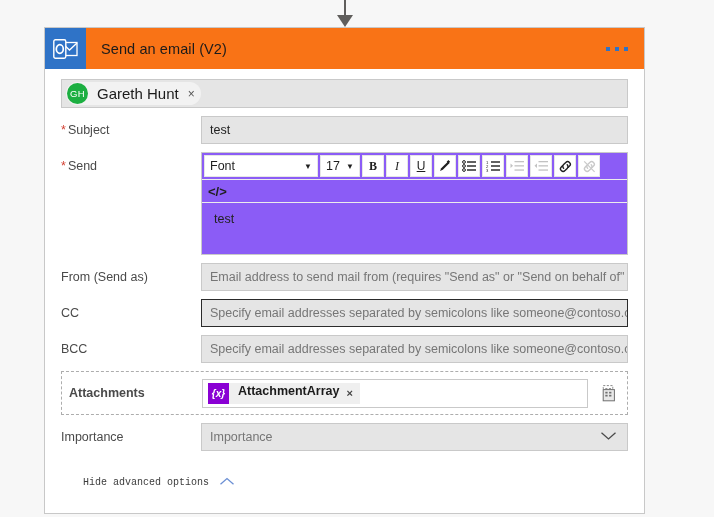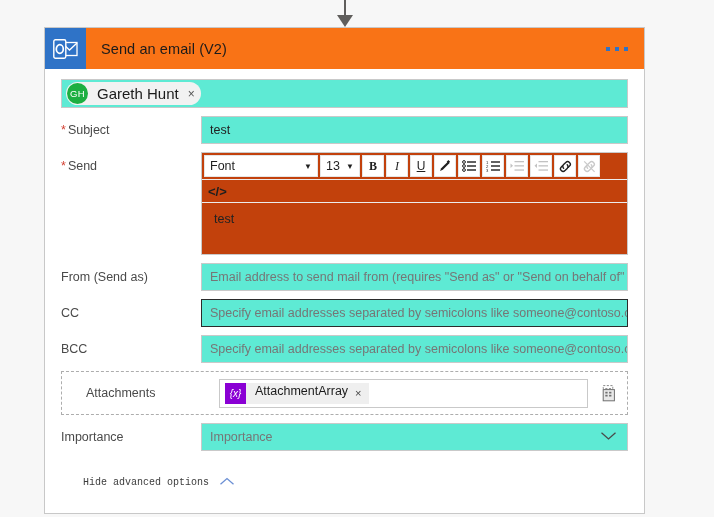--- a/index.html
+++ b/index.html
@@ -98,21 +98,21 @@
     color: #d23f31;
     margin-right: 2px;
   }
   .field-control {
     flex: 1 1 auto;
     min-width: 0;
   }
 
   .txtbox {
     border: 1px solid #c9c9c9;
-    background: #5eead4;
+    background: #e5e5e5;
     height: 28px;
     box-sizing: border-box;
     display: flex;
     align-items: center;
     padding: 0 8px;
     font-size: 12.5px;
     color: #222;
     overflow: hidden;
     white-space: nowrap;
   }
@@ -156,21 +156,21 @@
   .chip-x {
     font-size: 12px;
     color: #555;
     cursor: pointer;
     line-height: 1;
   }
 
   
   #body-editor {
     border: 1px solid #c9c9c9;
-    background: #c2410c;
+    background: #8b5cf6;
   }
   #rte-toolbar {
     display: flex;
     align-items: center;
     height: 24px;
     border-bottom: 1px solid #ececec;
     padding: 1px 2px;
     box-sizing: content-box;
   }
   .tb-btn {
@@ -213,24 +213,25 @@
     min-height: 33px;
     padding: 9px 12px;
     font-size: 12.5px;
     color: #222;
   }
 
   
   #attachments-row {
     border: 1px dashed #adadad;
     margin: 4px 0 8px 0;
-    padding: 6px 8px 6px 24px;
+    padding: 6px 8px 6px 7px;
     display: flex;
     align-items: center;
     min-height: 30px;
+    font-weight: bold;
   }
   #attachments-row .field-label { padding-top: 0; width: 133px; flex: 0 0 133px; }
   #attachment-value-box {
     flex: 1 1 auto;
     border: 1px solid #c9c9c9;
     background: #ffffff;
     height: 29px;
     display: flex;
     align-items: center;
     padding-left: 5px;
@@ -353,21 +354,21 @@
       </div>
       <div class="field-control">
         <div id="body-editor">
 
           <div id="rte-toolbar">
             <div class="tb-btn tb-select" id="font-select">
               <span>Font</span>
               <span class="caret">▼</span>
             </div>
             <div class="tb-btn tb-select" id="size-select">
-              <span>13</span>
+              <span>17</span>
               <span class="caret">▼</span>
             </div>
             <div class="tb-btn" style="font-weight:bold;font-family:'Liberation Serif',serif;">B</div>
             <div class="tb-btn" style="font-style:italic;font-family:'Liberation Serif',serif;">I</div>
             <div class="tb-btn" style="text-decoration:underline;">U</div>
             <div class="tb-btn">
               <svg width="14" height="14" viewBox="0 0 14 14">
                 <path d="M2 12 L3.2 9.2 L10 2.4 L11.6 4 L4.8 10.8 Z" fill="#1f1f1f"></path>
                 <rect x="9.2" y="1.6" width="2.4" height="2.4" transform="rotate(45 10.4 2.8)" fill="#1f1f1f"></rect>
               </svg>

